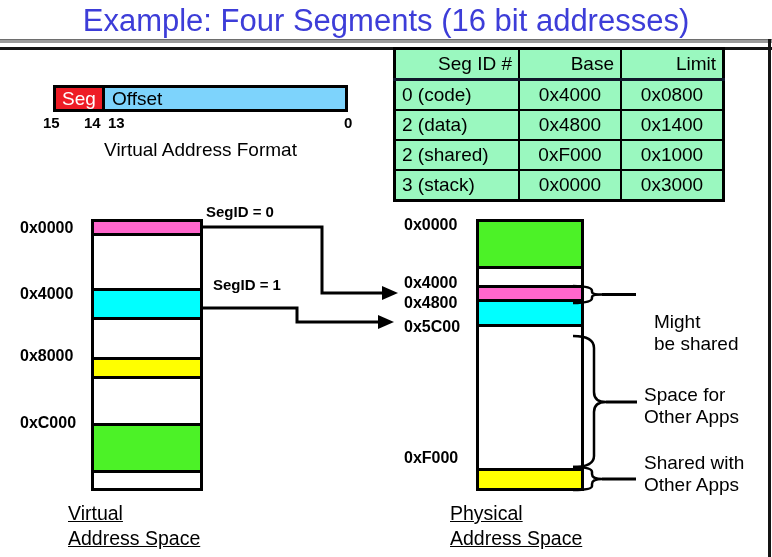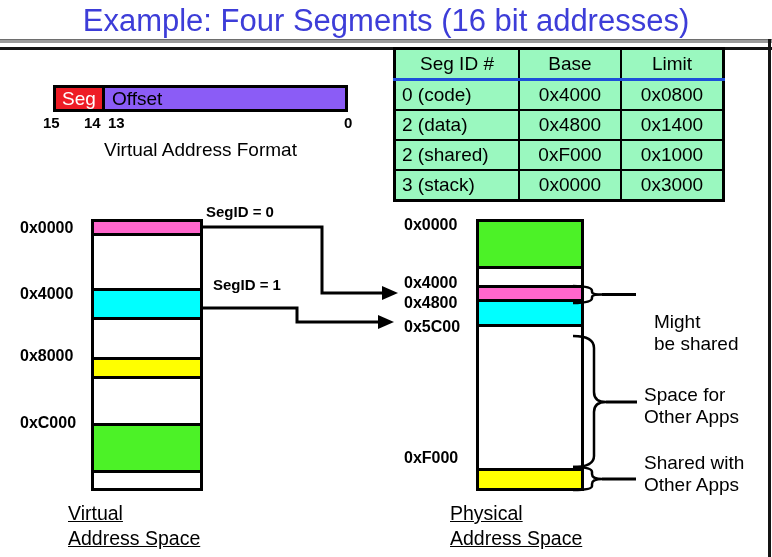--- a/index.html
+++ b/index.html
@@ -21,36 +21,36 @@
   
   .vaf-bar{
     top:85px;left:53px;width:295px;height:27px;
     border:3px solid #000;box-sizing:border-box;display:flex;
   }
   .vaf-seg{
     width:49px;box-sizing:border-box;background:#EE1C25;color:#fff;
     border-right:3px solid #000;font-size:19px;line-height:21px;text-align:center;
   }
   .vaf-offset{
-    flex:1;background:#8b5cf6;color:#000;font-size:19px;line-height:21px;
+    flex:1;background:#7dd3fc;color:#000;font-size:19px;line-height:21px;
     padding-left:7px;box-sizing:border-box;
   }
   .bit{font-size:15px;font-weight:bold;top:114px;}
   .vaf-caption{top:139px;left:53px;width:295px;text-align:center;font-size:19px;}
 
   
   .seg-table{
     top:47px;left:393px;border-collapse:collapse;background:#9AF8BF;
     border:3px solid #000;font-size:19px;
   }
   .seg-table th,.seg-table td{
     border:2px solid #000;height:28px;padding:0 6px;white-space:nowrap;
     font-weight:normal;
   }
-  .seg-table th{width:auto;text-align:center;border-bottom:3px solid #1d4ed8;}
+  .seg-table th{width:auto;text-align:right;border-bottom:3px solid #0f172a;}
   .seg-table td{text-align:left;}
   .seg-table td.num{text-align:center;}
   .col-id{min-width:110px;}
   .col-base,.col-limit{min-width:88px;}
 
   
   .memcol{border:3px solid #000;box-sizing:border-box;background:#fff;}
   #vbox{top:219px;left:91px;width:112px;height:272px;}
   #pbox{top:219px;left:476px;width:108px;height:272px;}
   .memcol .strip{position:absolute;left:0;right:0;box-sizing:border-box;}

